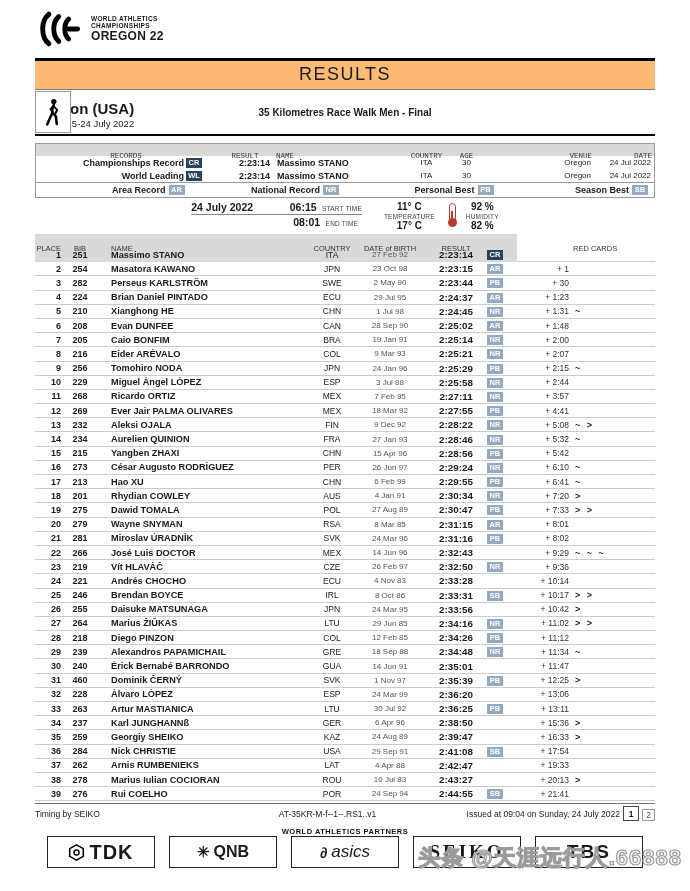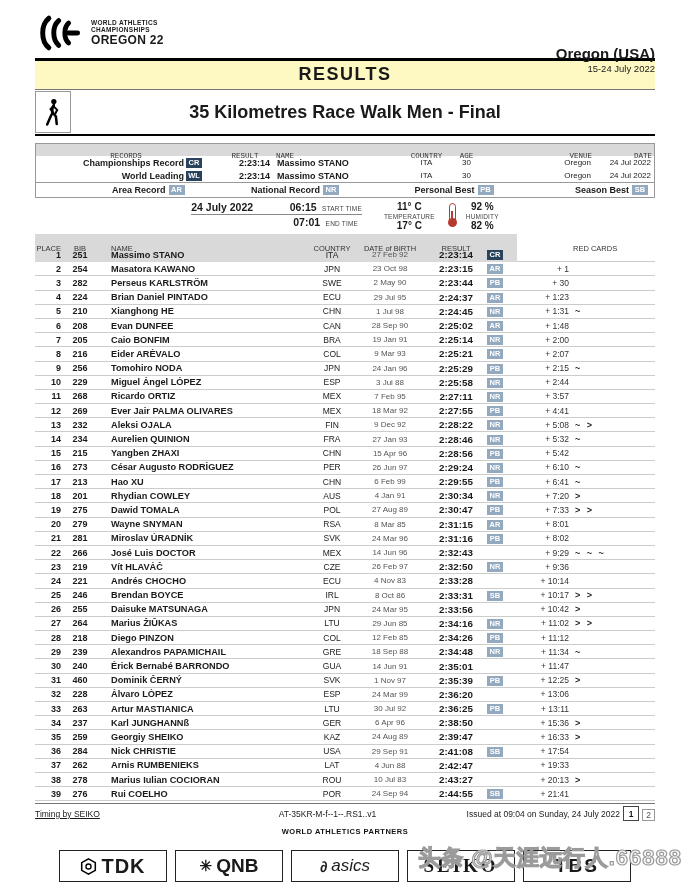--- a/index.html
+++ b/index.html
@@ -4,40 +4,40 @@
 <style>
   * { box-sizing: border-box; margin: 0; padding: 0; }
   html,body { background:#fff; }
   body {
     width:690px; height:891px; position:relative; overflow:hidden;
     font-family:"Liberation Sans", sans-serif; color:#1a1a1a;
   }
   .page { position:relative; width:690px; height:891px; padding:10px 35px 0; }
 
   
-  .tophdr { display:flex; justify-content:space-between; align-items:center; height:46px; margin-bottom:2px; }
+  .tophdr { display:flex; justify-content:space-between; align-items:flex-start; height:46px; margin-bottom:2px;flex-direction:column; }
   .logo { display:flex; align-items:center; gap:6px; padding-left:4px; }
   .logo-text { line-height:1.05; }
   .logo-text .l1 { font-size:6.5px; font-weight:bold; letter-spacing:.3px; }
   .logo-text .l3 { font-size:12px; font-weight:bold; letter-spacing:.3px; }
   .meet { text-align:right; padding-top:4px;margin-top:48px; }
   .meet .loc { font-size:15px; font-weight:bold; }
   .meet .dates { font-size:9.5px; margin-top:1px; }
 
   
   .banner {
     border-top:3px solid #000; border-bottom:1px solid #777;
-    background:#fef9c3; text-align:center;
-    font-size:18px; font-weight:bold; letter-spacing:1.5px; padding:3px 0 4px;
+    background:#fdba74; text-align:center;
+    font-size:18px; font-weight:normal; letter-spacing:1.5px; padding:3px 0 4px;
   }
 
   
   .eventbar { position:relative; border-bottom:2px solid #000; height:46px; display:flex; align-items:center; }
   .event-icon-box { width:36px; height:42px; border:1px solid #999; display:flex; align-items:center; justify-content:center; background:#fff; }
-  .event-title { position:absolute; left:0; right:0; text-align:center; font-size:18px; font-weight:bold; }
+  .event-title { position:absolute; left:0; right:0; text-align:center; font-size:10px; font-weight:bold; }
 
   
   .records { border:1px solid #999; margin-top:7px; font-size:8.5px; }
   .recgrid { display:grid; grid-template-columns:150px 30px 58px 130px 45px 35px 50px 60px 60px; align-items:center; }
   .rechdr  { background:#d9d9d9; color:#333; font-size:7.5px; height:12px; }
   .rechdr > div { padding:8px 2px;font-family:Liberation Mono, monospace; }
   .recrow { height:13px; }
   .rt-right { text-align:right; padding-right:3px; }
   .rt-left { text-align:left; padding-left:3px; }
   .rt-ctr { text-align:center; }
@@ -80,32 +80,32 @@
   .name { text-align:left; padding-left:14px; font-weight:bold; font-size:9.2px; }
   .country { text-align:center; font-size:8.5px; }
   .dob { text-align:center; font-size:8px; color:#555; }
   .result { text-align:center; font-weight:bold; font-size:9.8px; }
   .badge-cell { text-align:left; }
   .gap { text-align:right; font-size:8.5px; color:#333; padding-right:4px; }
   .cards { text-align:left; font-weight:bold; font-size:9px; letter-spacing:2px; padding-left:2px; }
 
   
   .foot { border-top:1px solid #777; margin-top:2px; display:flex; align-items:center; font-size:8.5px; height:20px; }
-  .foot .fl { width:200px;text-decoration:underline; }
+  .foot .fl { width:200px; }
   .foot .fc { flex:1; text-align:center; color:#222; }
   .foot .fr { width:235px; text-align:right; display:flex; align-items:center; justify-content:flex-end; gap:3px; }
   .pagebtn { display:inline-flex; align-items:center; justify-content:center; font-size:8.5px; }
   .pg-active { width:16px; height:15px; border:1.5px solid #444; font-weight:bold; background:#fff; }
   .pg-other  { width:13px; height:12px; border:1px solid #999; color:#555; margin-top:3px; }
 
   .partners-title { text-align:center; font-size:7.5px; letter-spacing:.5px; margin-top:4px; color:#111; font-weight:bold; }
-  .partners { display:flex; justify-content:center; gap:8px; margin-top:14px; }
+  .partners { display:flex; justify-content:center; gap:14px; margin-top:0; }
   .pbox { width:108px; height:32px; border:1.5px solid #222; display:flex; align-items:center; justify-content:center; gap:4px; background:#fff; }
   .p-tdk { font-size:20px; font-weight:bold; letter-spacing:1px; }
-  .p-qnb { font-size:19px; font-weight:bold; }
+  .p-qnb { font-size:16px; font-weight:bold; }
   .p-asics { font-size:17px; font-weight:normal; font-style:italic; }
   .p-seiko { font-family:"Liberation Serif", serif; font-size:19px; font-weight:bold; letter-spacing:3px; }
   .p-tbs { font-size:19px; font-weight:bold; letter-spacing:2px; }
   .p-mark { font-size:15px; font-weight:bold; }
 
   
   .watermark {
     position:absolute; right:8px; bottom:18px; z-index:9;
     font-size:22px; font-weight:bold; letter-spacing:1px;
     color:rgba(255,255,255,.9);
@@ -211,21 +211,21 @@
   </div>
 
   <div class="weather">
     <div class="w-left">
       <div class="w-row1">
         <span class="w-date">24 July 2022</span>
         <span class="w-time">06:15</span>
         <span class="w-lab">START TIME</span>
       </div>
       <div class="w-row2">
-        <span class="w-time">07:01</span>
+        <span class="w-time">08:01</span>
         <span class="w-lab">END TIME</span>
       </div>
     </div>
     <div class="w-col">
       <div class="w-val">11° C</div>
       <span class="w-lab">TEMPERATURE</span>
       <div class="w-val">17° C</div>
     </div>
     <div class="thermo"></div>
     <div class="w-col" style="margin-left:6px">
@@ -678,21 +678,21 @@
       <div class="c badge-cell"><span class="badge b-light">SB</span></div>
       <div class="c gap">+ 17:54</div>
       <div class="c cards"></div>
     </div>
 
     <div class="rgrid trow">
       <div class="c place">37</div>
       <div class="c bib">262</div>
       <div class="c name">Arnis RUMBENIEKS</div>
       <div class="c country">LAT</div>
-      <div class="c dob">4 Jun 88</div>
+      <div class="c dob">4 Apr 88</div>
       <div class="c result">2:42:47</div>
       <div class="c badge-cell"></div>
       <div class="c gap">+ 19:33</div>
       <div class="c cards"></div>
     </div>
 
     <div class="rgrid trow">
       <div class="c place">38</div>
       <div class="c bib">278</div>
       <div class="c name">Marius Iulian COCIORAN</div>

